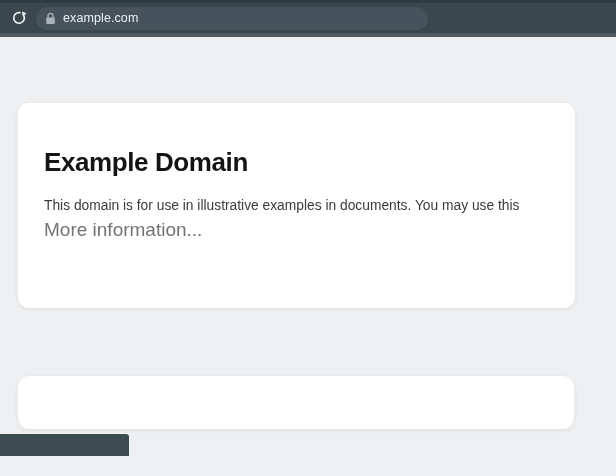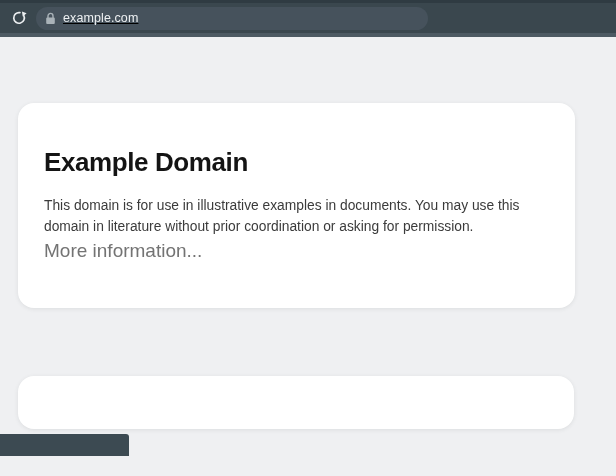--- a/index.html
+++ b/index.html
@@ -7,21 +7,20 @@
   body {
     font-family: "Liberation Sans", sans-serif;
     background: #EFF0F2;
     overflow: hidden;
   }
   .window {
     position: relative;
     width: 616px;
     height: 456px;
     background: #EFF0F2;
-    text-decoration: underline;
   }
   
   .toolbar {
     height: 33px;
     background: #3A474E;
     border-top: 3px solid #2F3B42;
     display: flex;
     align-items: center;
     padding-left: 7px;
   }
@@ -55,21 +54,21 @@
   .url-text {
     color: #EDF0F2;
     font-size: 12.5px;
     letter-spacing: 0.1px;
     white-space: nowrap;
   }
   
   .card {
     position: absolute;
     background: #FFFFFF;
-    border-radius: 16px;
+    border-radius: 11px;
     box-shadow: 0 1px 4px rgba(60,64,67,0.10);
   }
   .card-main {
     left: 18px; top: 103px;
     width: 557px; height: 205px;
     padding: 44px 26px 0 26px;
     overflow: hidden;
   }
   .card-secondary {
     left: 18px; top: 376px;
@@ -130,21 +129,20 @@
       </span>
       <span class="url-text">example.com</span>
     </div>
   </div>
   <div class="toolbar-edge"></div>
 
   <div class="card card-main">
     <h1>Example Domain</h1>
     <div class="body-copy">
       <span>This domain is for use in illustrative examples in documents. You may use this</span>
-      <span>domain in literature without prior coordination or asking for permission.</span>
     </div>
     <a class="more-link">More information...</a>
   </div>
 
   <div class="card card-secondary"></div>
 
   <div class="status-bubble"></div>
 
 </div>
 

